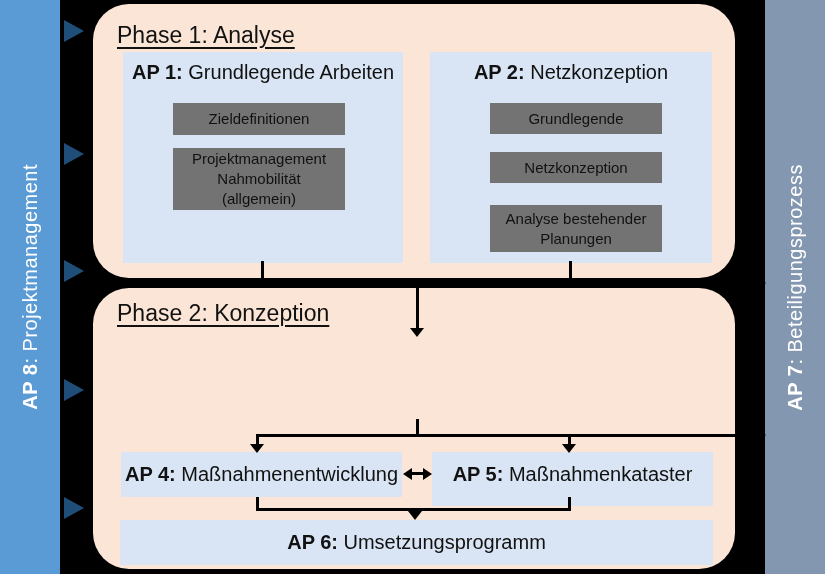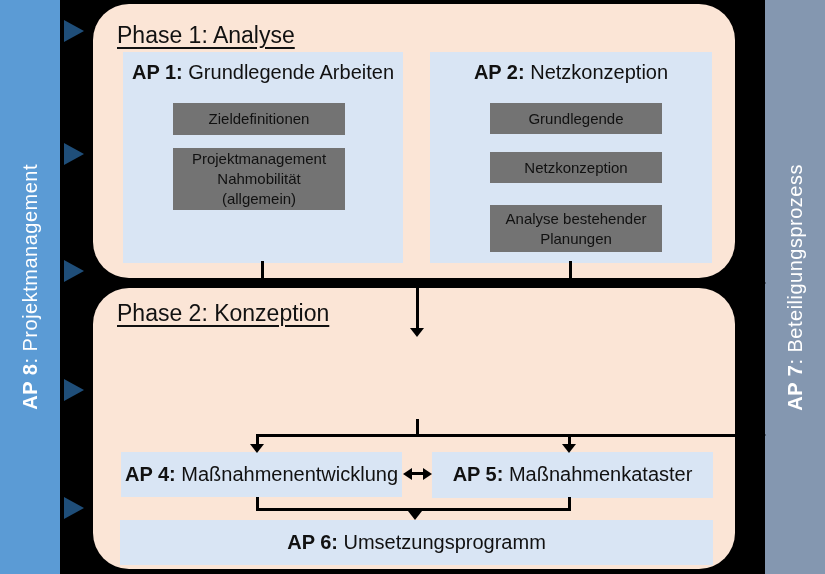--- a/index.html
+++ b/index.html
@@ -80,21 +80,21 @@
     </div>
   </div>
 
   <div class="panel panel-2">
     <div class="phase-title" style="top:12px">Phase 2: Konzeption</div>
 
 
     <div class="apbox" style="left:28px;top:164px;width:281px;height:45px">
       <div class="aphead aphead-line"><span class="b">AP 4:</span> <span>Maßnahmenentwicklung</span></div>
     </div>
-    <div class="apbox" style="left:339px;top:164px;width:281px;height:46px">
+    <div class="apbox" style="left:339px;top:164px;width:281px;height:54px">
       <div class="aphead aphead-line"><span class="b">AP 5:</span> <span>Maßnahmenkataster</span></div>
     </div>
     <div class="apbox" style="left:27px;top:232px;width:593px;height:45px">
       <div class="aphead aphead-line"><span class="b">AP 6:</span> <span>Umsetzungsprogramm</span></div>
     </div>
   </div>
 
   <div class="line" style="left:261px;top:261px;width:3px;height:18px"></div>
   <div class="line" style="left:569px;top:261px;width:3px;height:18px"></div>
 

